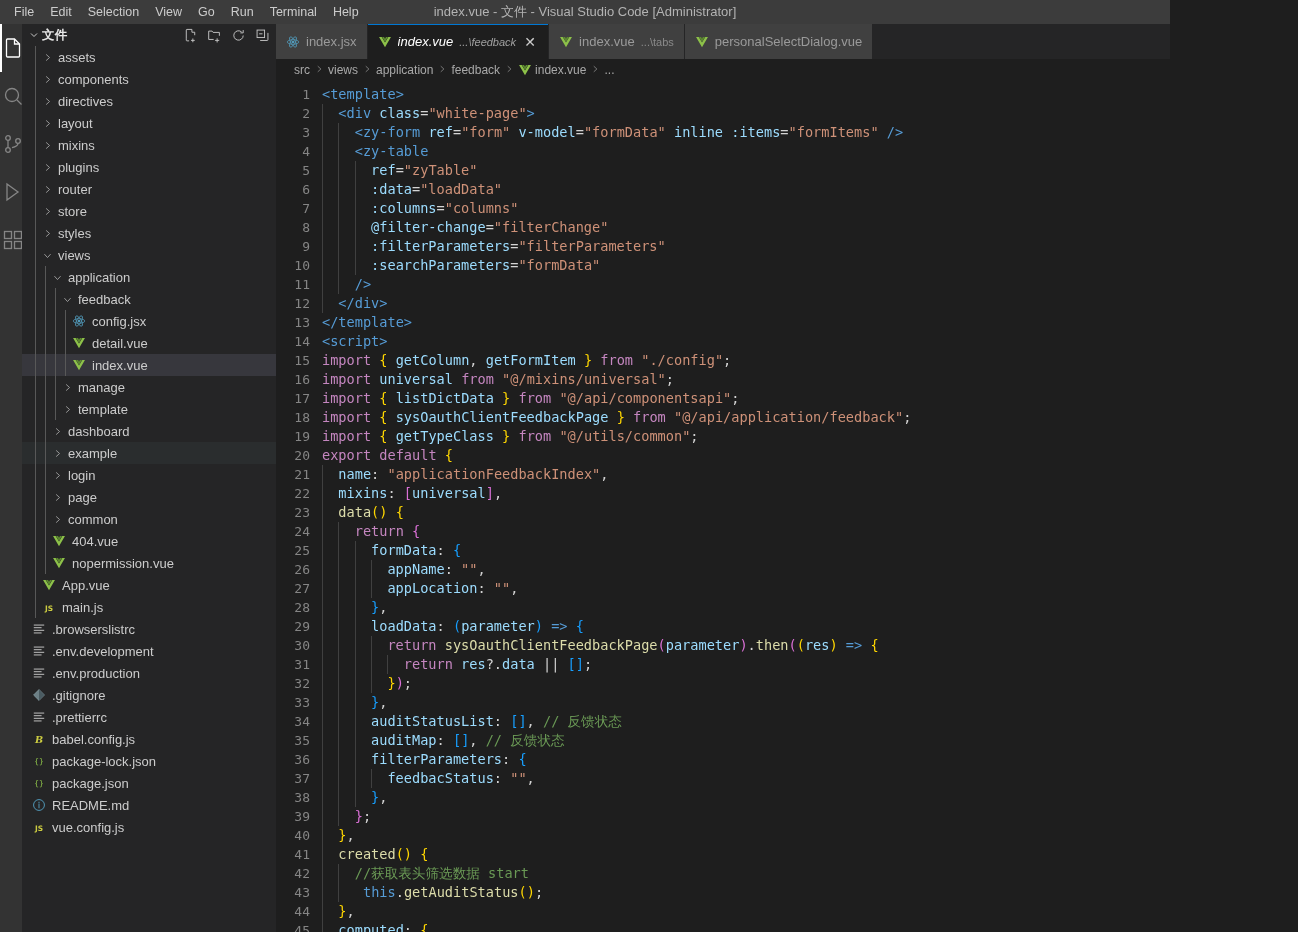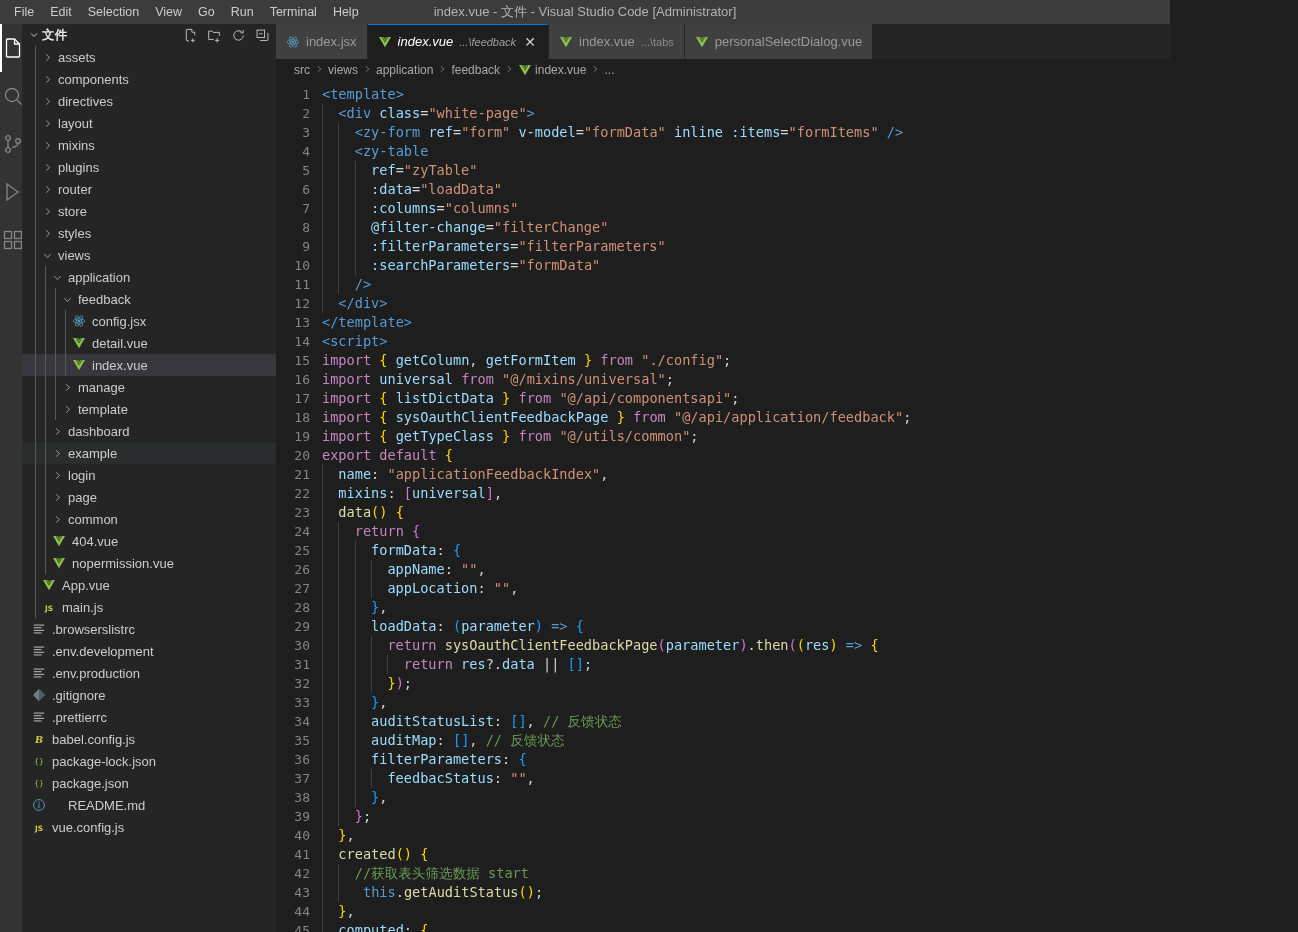--- a/index.html
+++ b/index.html
@@ -632,21 +632,21 @@
             <span class="lbl" style="margin-left: 2px;">package.json</span>
           </div>
           <div class="trow">
             <div class="indent" style="width: 8px;"></div>
             <span class="ficon">
               <svg width="14" height="14" viewBox="0 0 16 16" fill="none" stroke="#519aba" stroke-width="1.1">
                 <circle cx="8" cy="8" r="6.2"></circle>
                 <path d="M8 7v4.3M8 4.7v.9" stroke-linecap="round"></path>
               </svg>
             </span>
-            <span class="lbl" style="margin-left: 18px;">README.md</span>
+            <span class="lbl" style="margin-left: 2px;">README.md</span>
           </div>
           <div class="trow">
             <div class="indent" style="width: 8px;"></div>
             <span class="ficon">
               <svg width="14" height="14" viewBox="0 0 16 16">
                 <text x="8" y="12" font-family="DejaVu Sans, sans-serif" font-size="8.5" font-weight="bold" fill="#cbcb41" text-anchor="middle">JS</text>
               </svg>
             </span>
             <span class="lbl" style="margin-left: 2px;">vue.config.js</span>
           </div>

